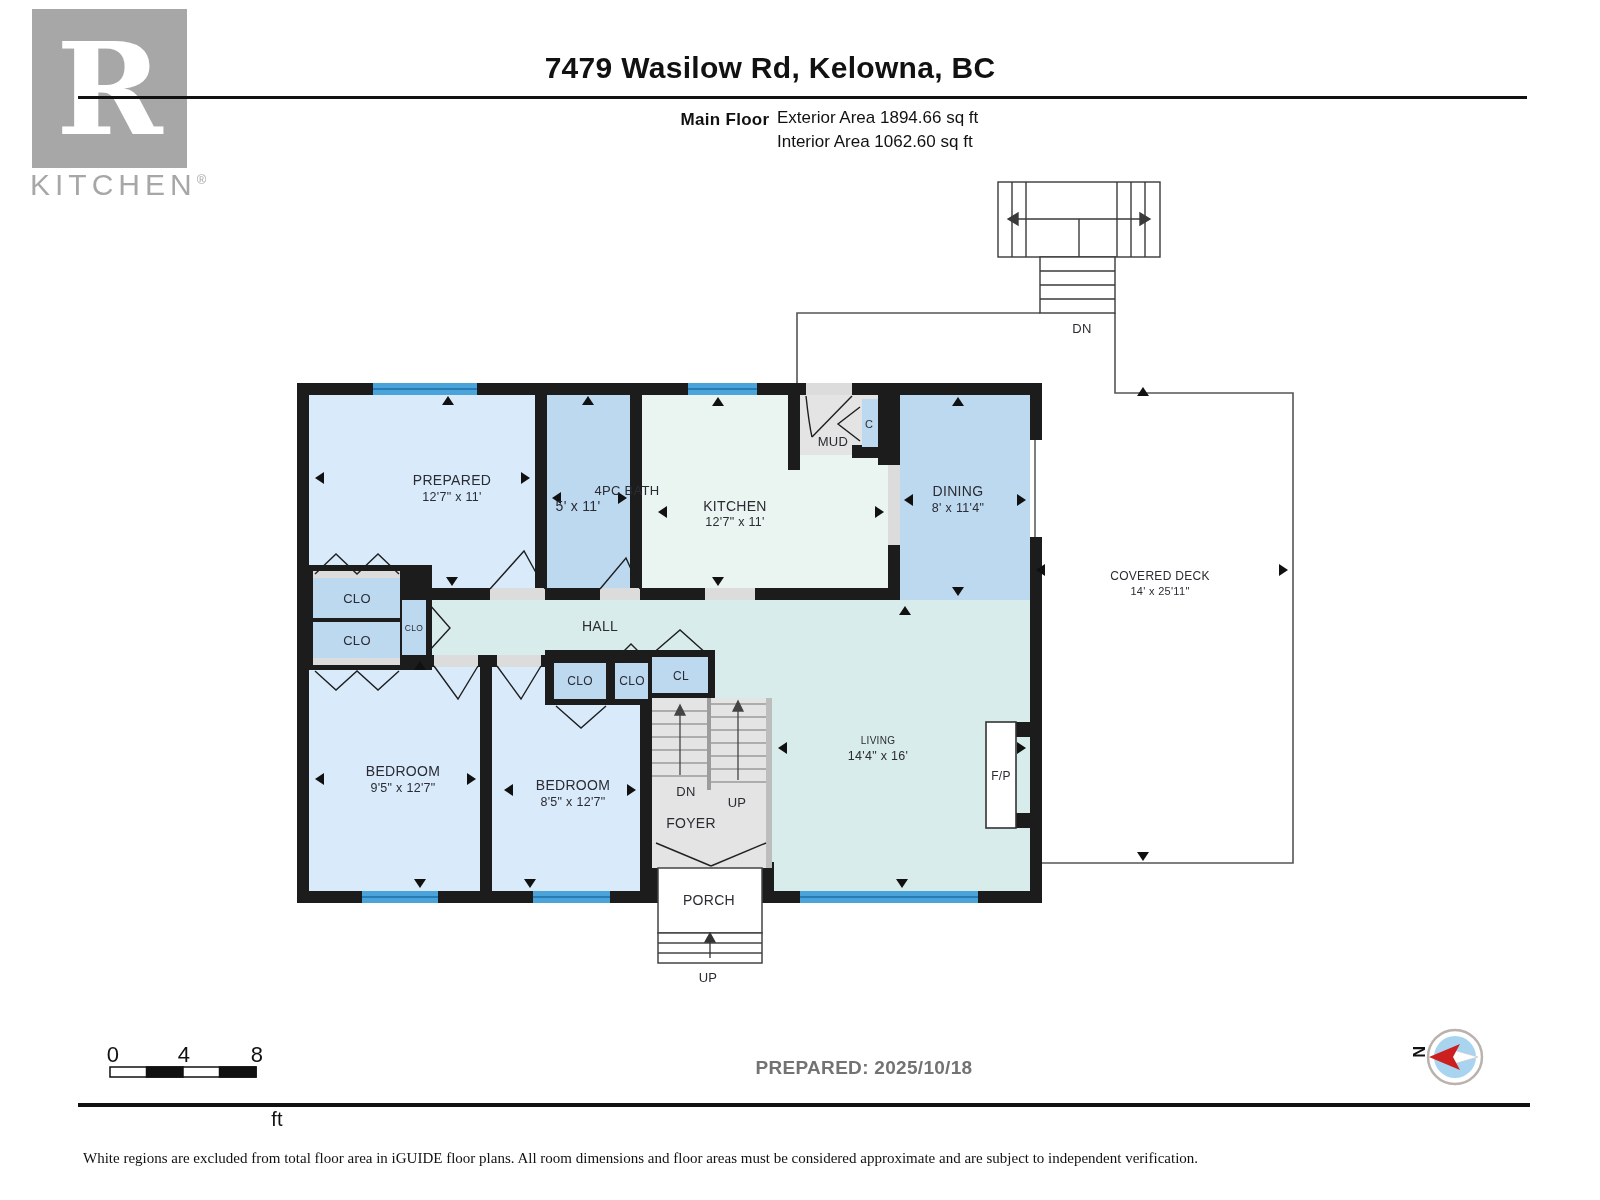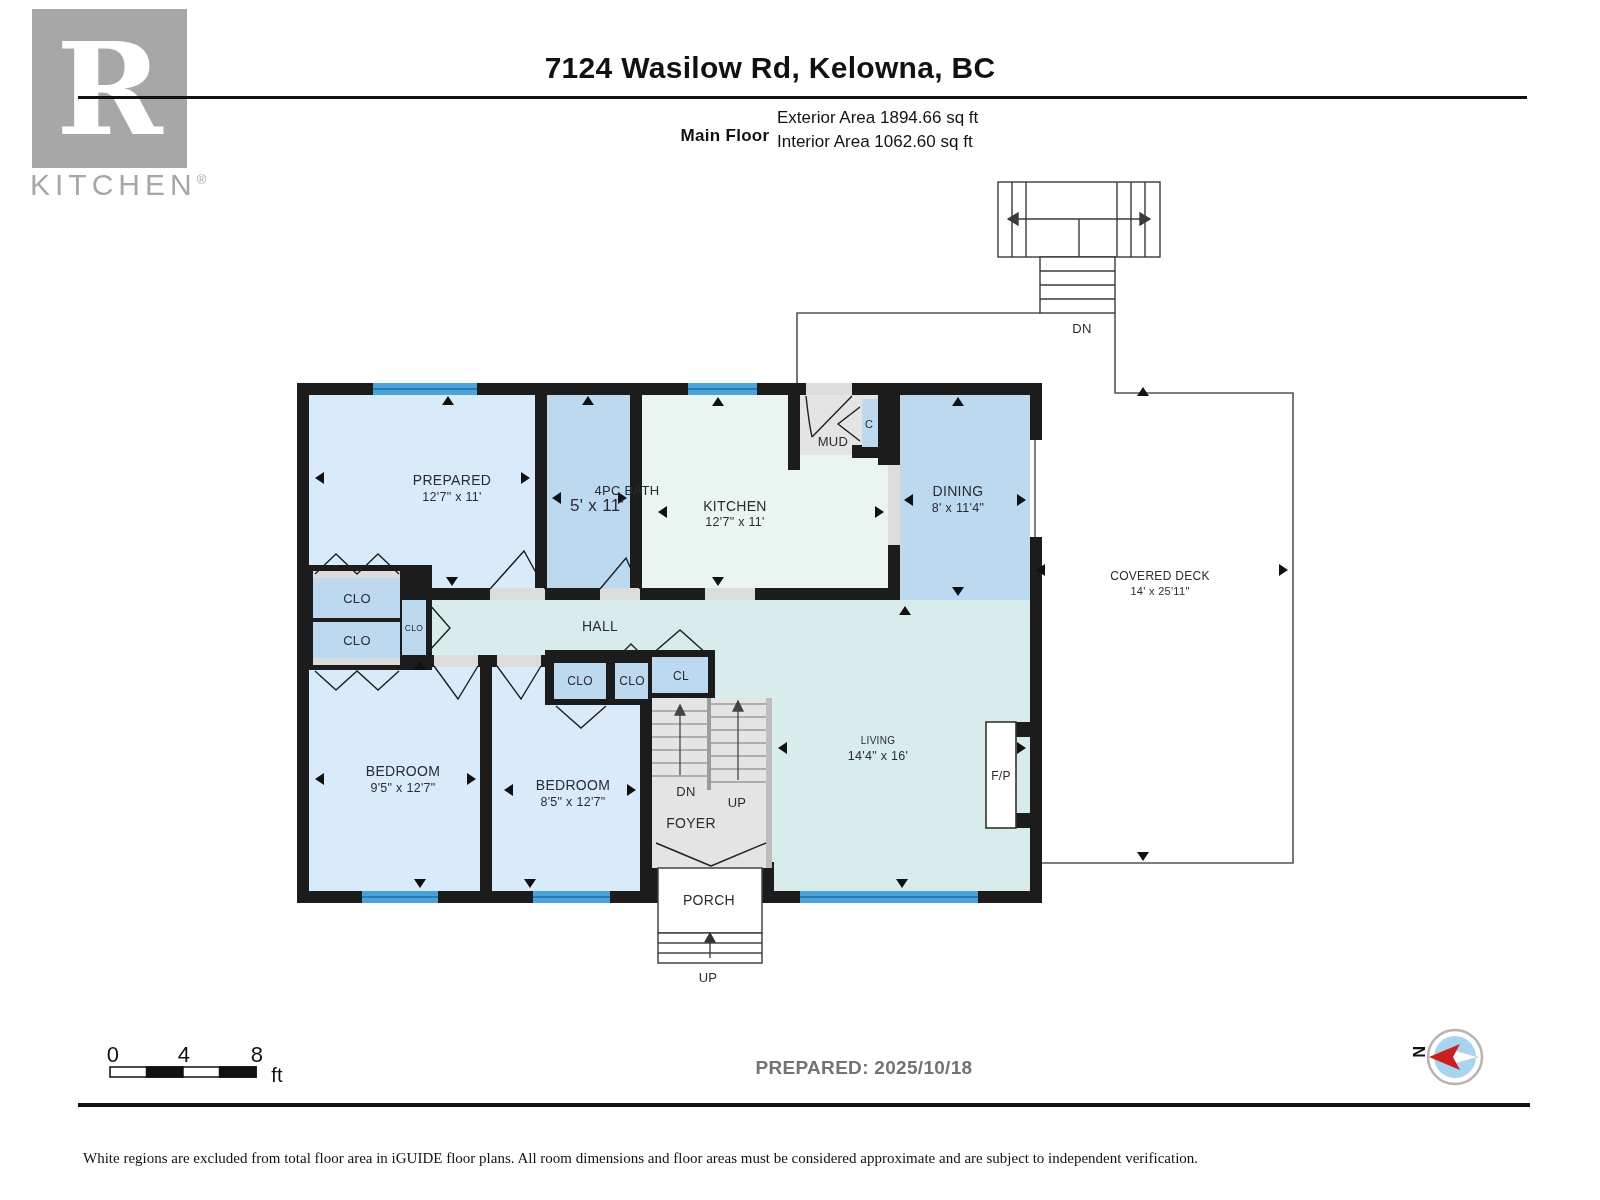--- a/index.html
+++ b/index.html
@@ -2,34 +2,34 @@
 <html style="--wall: #1c1c1c; --room_light: #d9ebfa; --room_medium: #bdd9f0; --kitchen_fill: #eaf4f1; --hall_fill: #d8eceb; --gray_fill: #e4e4e4; --sill: #dcdcdc; --window_blue: #4aa4da; --window_dark: #1f6fa6; --deck_line: #555555; --label_color: #2b2b33; --logo_gray: #a7a7a7; --compass_blue: #a8d4f0; --compass_red: #cc2020;"><head>
 <meta charset="utf-8">
 <style>
   html,body{margin:0;padding:0;}
   body{width:1600px;height:1200px;position:relative;background:#ffffff;
        font-family:"Liberation Sans", sans-serif;overflow:hidden;}
   .abs{position:absolute;}
   .lbl{position:absolute;transform:translate(-50%,-50%);white-space:nowrap;
        color:var(--label_color);letter-spacing:.3px;text-align:center;}
   #title{left:770px;top:68px;font-size:30px;font-weight:bold;color:#111;}
-  #floor-label{left:725px;top:136px;font-size:17px;font-weight:bold;color:#111;}
+  #floor-label{left:725px;top:120px;font-size:17px;font-weight:bold;color:#111;}
   .area-line{position:absolute;left:777px;transform:translateY(-50%);font-size:17px;color:#111;white-space:nowrap;}
   #header-rule{left:78px;top:96px;width:1449px;height:3px;background:#111;}
   #logo-box{left:32px;top:9px;width:155px;height:159px;background:var(--logo_gray);
             display:flex;align-items:center;justify-content:center;}
   #logo-letter{font-family:"DejaVu Serif",serif;font-weight:bold;font-size:128px;color:#fff;line-height:1;}
   #logo-word{left:30px;top:168px;width:170px;font-size:30px;letter-spacing:5px;
              color:var(--logo_gray);font-weight:500;}
   #logo-word sup{font-size:13px;letter-spacing:0;}
   #footer-rule{left:78px;top:1103px;width:1452px;height:4px;background:#111;}
   #disclaimer{left:83px;top:1150px;font-size:15px;color:#111;font-family:Liberation Serif, serif;}
   #prepared{left:843px;top:1068px;font-size:19px;font-weight:bold;color:#737373;padding-left:42px;}
   .scale-num{font-size:22px;color:#111;}
-  #scale-ft{font-size:20px;color:#111;}
+  #scale-ft{font-size:20px;color:#111;margin-top:44px;}
   #compass-n{font-size:16px;font-weight:bold;color:#111;transform:translate(-50%,-50%) rotate(90deg);}
 </style>
 </head>
 <body>
 
 <svg class="abs" style="left:0;top:0" width="1600" height="1200" viewBox="0 0 1600 1200">
 
   <g fill="none" stroke="var(--deck_line)" stroke-width="1.6">
     <path d="M797,388 L797,313 L1040,313"></path>
     <path d="M1115,313 L1115,393 L1293,393 L1293,863 L1040,863"></path>
@@ -235,30 +235,30 @@
     <path d="M1450,1049 L1478,1057 L1450,1065 Z" fill="#ffffff" stroke="#cccccc" stroke-width="0.8"></path>
     <path d="M1429,1057 L1460,1044 L1453,1057 L1460,1070 Z" fill="var(--compass_red)"></path>
   </g>
 </svg>
 
 <div class="abs" id="logo-box">
   <span id="logo-letter">R</span>
 </div>
 <div class="abs" id="logo-word"><span>KITCHEN</span><sup>®</sup></div>
 
-<div class="lbl" id="title">7124 Wasilow Rd, Kelowna, BC</div>
+<div class="lbl" id="title">7479 Wasilow Rd, Kelowna, BC</div>
 <div class="abs" id="header-rule"></div>
 <div class="lbl" id="floor-label">Main Floor</div>
 <div class="area-line" style="top:118px">Exterior Area 1894.66 sq ft</div>
 <div class="area-line" style="top:142px">Interior Area 1062.60 sq ft</div>
 
 <div class="lbl" style="left:452px;top:480px;font-size:14px">PREPARED</div>
 <div class="lbl" style="left:452px;top:497px;font-size:12.5px">12'7" x 11'</div>
 <div class="lbl" style="left:627px;top:490px;font-size:13px">4PC BATH</div>
-<div class="lbl" style="left:597px;top:506px;font-size:17px">5' x 11'</div>
+<div class="lbl" style="left:578px;top:506px;font-size:14px">5' x 11'</div>
 <div class="lbl" style="left:735px;top:506px;font-size:14px">KITCHEN</div>
 <div class="lbl" style="left:735px;top:522px;font-size:12.5px">12'7" x 11'</div>
 <div class="lbl" style="left:833px;top:441px;font-size:13px">MUD</div>
 <div class="lbl" style="left:869px;top:424px;font-size:11px">C</div>
 <div class="lbl" style="left:958px;top:491px;font-size:14px">DINING</div>
 <div class="lbl" style="left:958px;top:508px;font-size:12.5px">8' x 11'4"</div>
 <div class="lbl" style="left:600px;top:626px;font-size:14px">HALL</div>
 <div class="lbl" style="left:357px;top:598px;font-size:13px">CLO</div>
 <div class="lbl" style="left:357px;top:640px;font-size:13px">CLO</div>
 <div class="lbl" style="left:414px;top:628px;font-size:8.5px">CLO</div>

